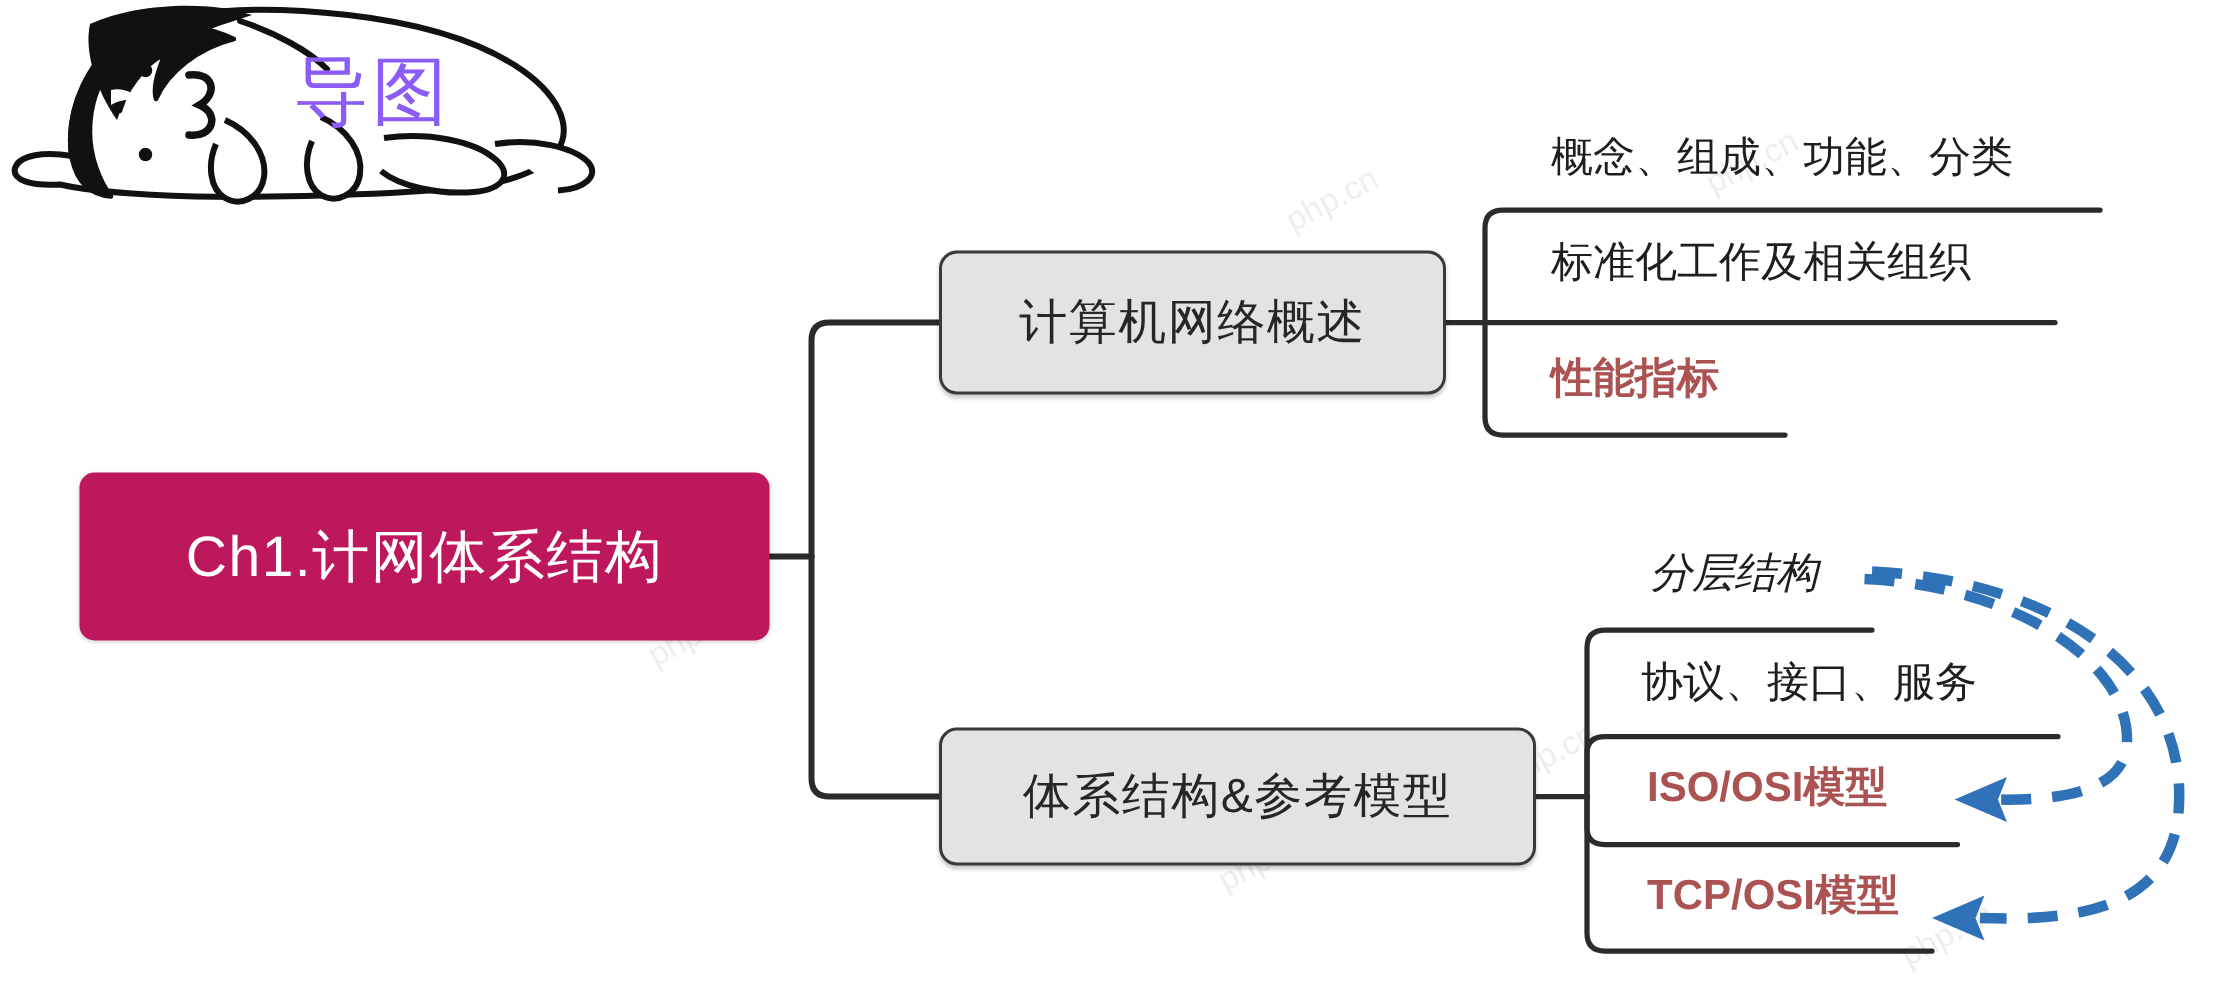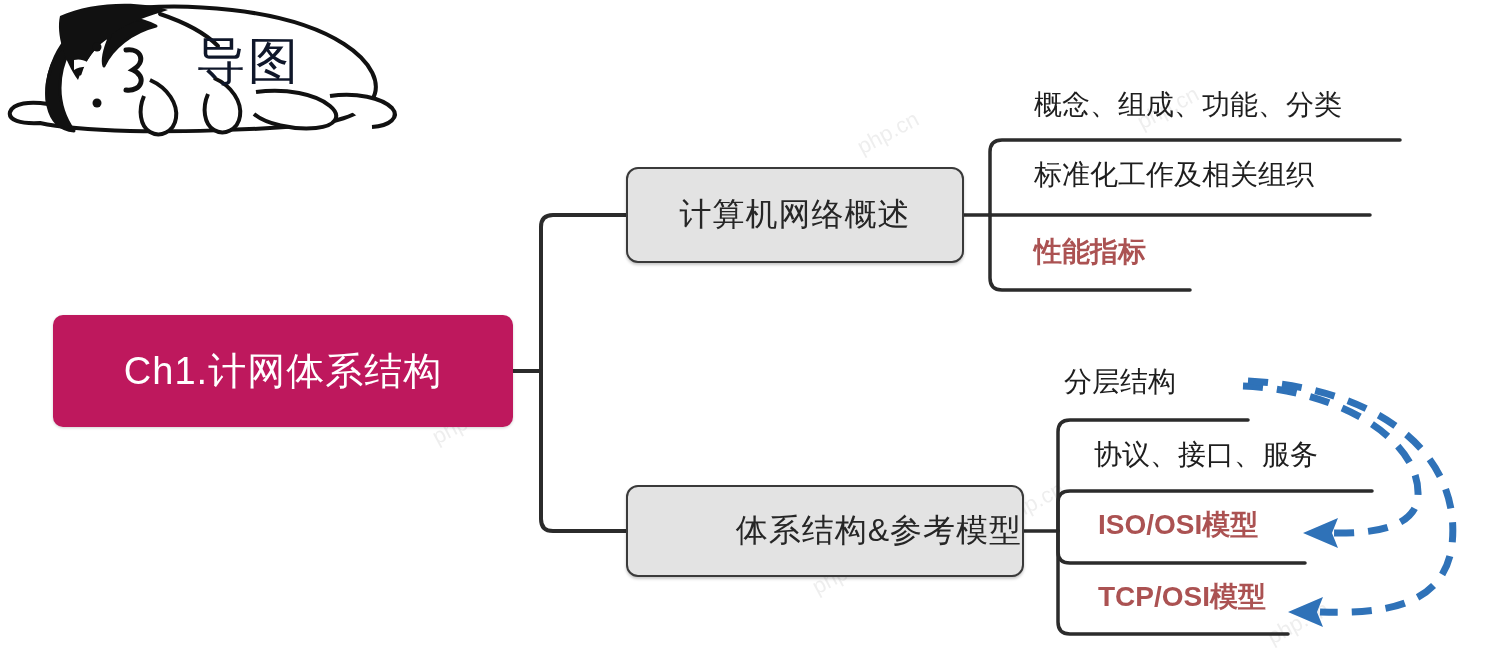--- a/index.html
+++ b/index.html
@@ -32,21 +32,21 @@
     top: 0px;
     width: 410px;
     height: 150px;
   }
   #doodle-title {
     position: absolute;
     left: 196px;
     top: 36px;
     font-size: 50px;
     line-height: 1;
-    color: #0f172a;
+    color: #8b5cf6;
     font-family: "DejaVu Sans", "Liberation Sans", sans-serif;
     letter-spacing: 2px;
     white-space: nowrap;
   }
 
   
   .node {
     position: absolute;
     box-sizing: border-box;
     display: flex;
@@ -79,41 +79,40 @@
     left: 626px;
     top: 167px;
     width: 338px;
     height: 96px;
   }
   #branch-node-2 {
     left: 626px;
     top: 485px;
     width: 398px;
     height: 92px;
-    justify-content: flex-end;
   }
 
   
   .leaf-label {
     position: absolute;
     white-space: nowrap;
     font-size: 28px;
     line-height: 1;
     color: #1e1e1e;
   }
   .leaf-label.accent {
     color: #ab5252;
     font-weight: bold;
   }
 
   #leaf-a0 { left: 1034px; top: 91px; }
   #leaf-a1 { left: 1034px; top: 161px; }
   #leaf-a2 { left: 1034px; top: 238px; }
 
-  #leaf-b0 { left: 1064px; top: 368px; }
+  #leaf-b0 { left: 1100px; top: 368px; font-style: italic; }
   #leaf-b1 { left: 1094px; top: 441px; }
   #leaf-b2 { left: 1098px; top: 511px; }
   #leaf-b3 { left: 1098px; top: 583px; }
 
   
   .wm {
     position: absolute;
     color: rgba(150,150,150,0.16);
     font-size: 22px;
     transform: rotate(-28deg);

